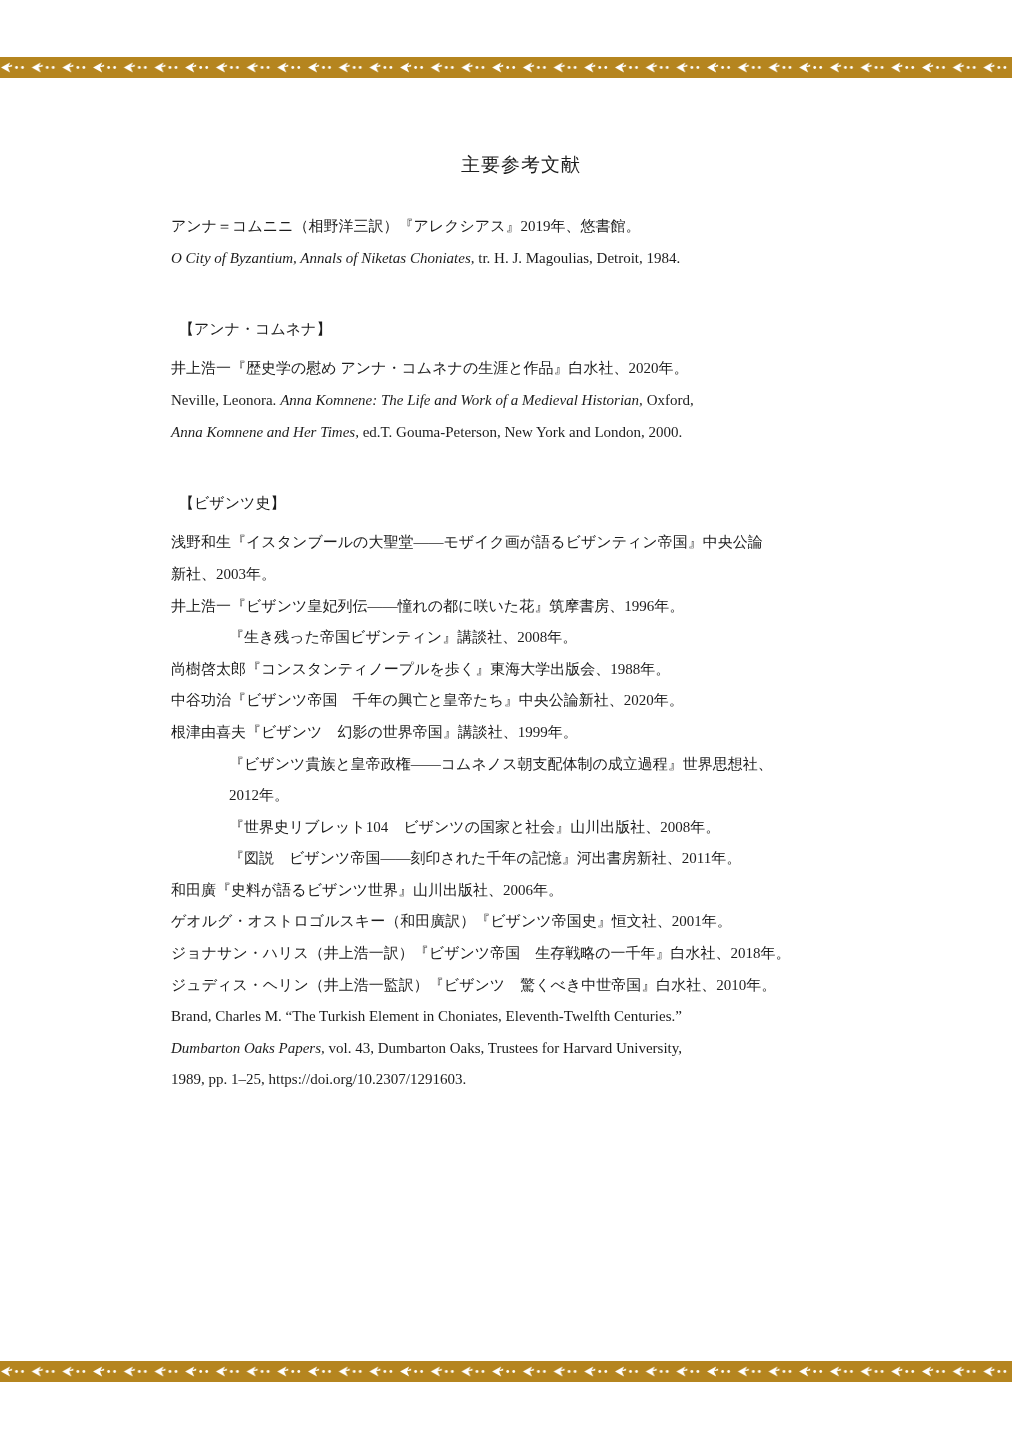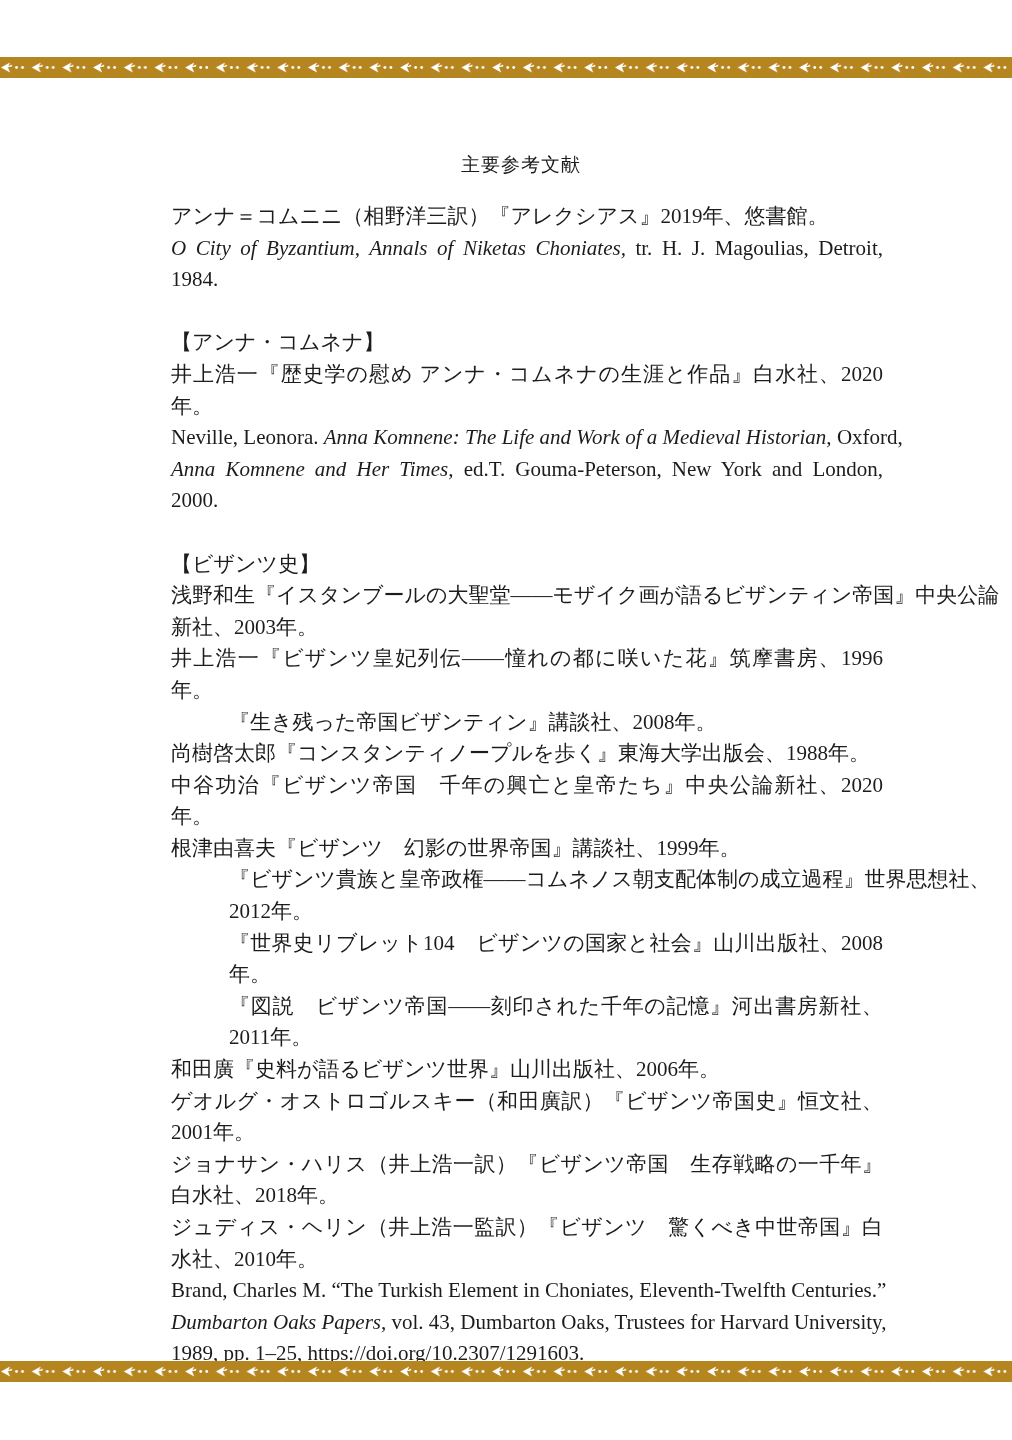--- a/index.html
+++ b/index.html
@@ -34,37 +34,37 @@
     left: 0;
     width: 1012px;
     text-align: center;
     font-size: 19px;
     letter-spacing: 1px;
     margin-left: 15px;
   }
   .content {
     position: absolute;
     left: 171px;
-    top: 201px;
+    top: 211px;
     width: 712px;
-    font-size: 21px;
+    font-size: 15px;
     line-height: 31.6px;
   }
   .entry {
     margin: 0;
     text-align: justify;
   }
   .entry.indent {
     padding-left: 58px;
   }
   .gap {
     height: 31.6px;
   }
   .section-heading {
-    margin: 0;
+    margin: 8px;
   }
   .it {
     font-style: italic;
   }
   .line {
     display: block;
     white-space: nowrap;
   }
 </style>
 </head>

